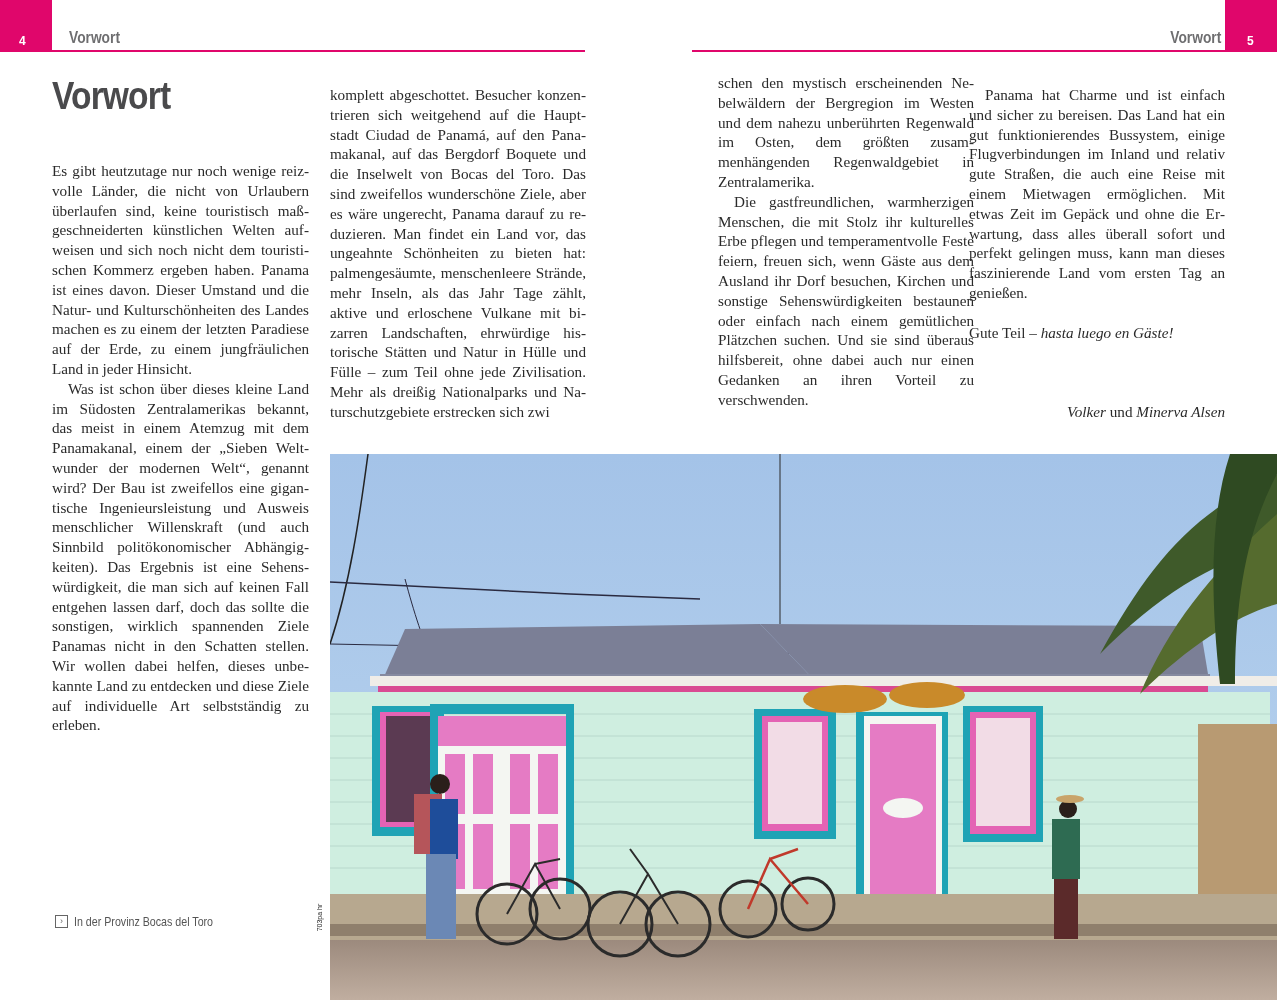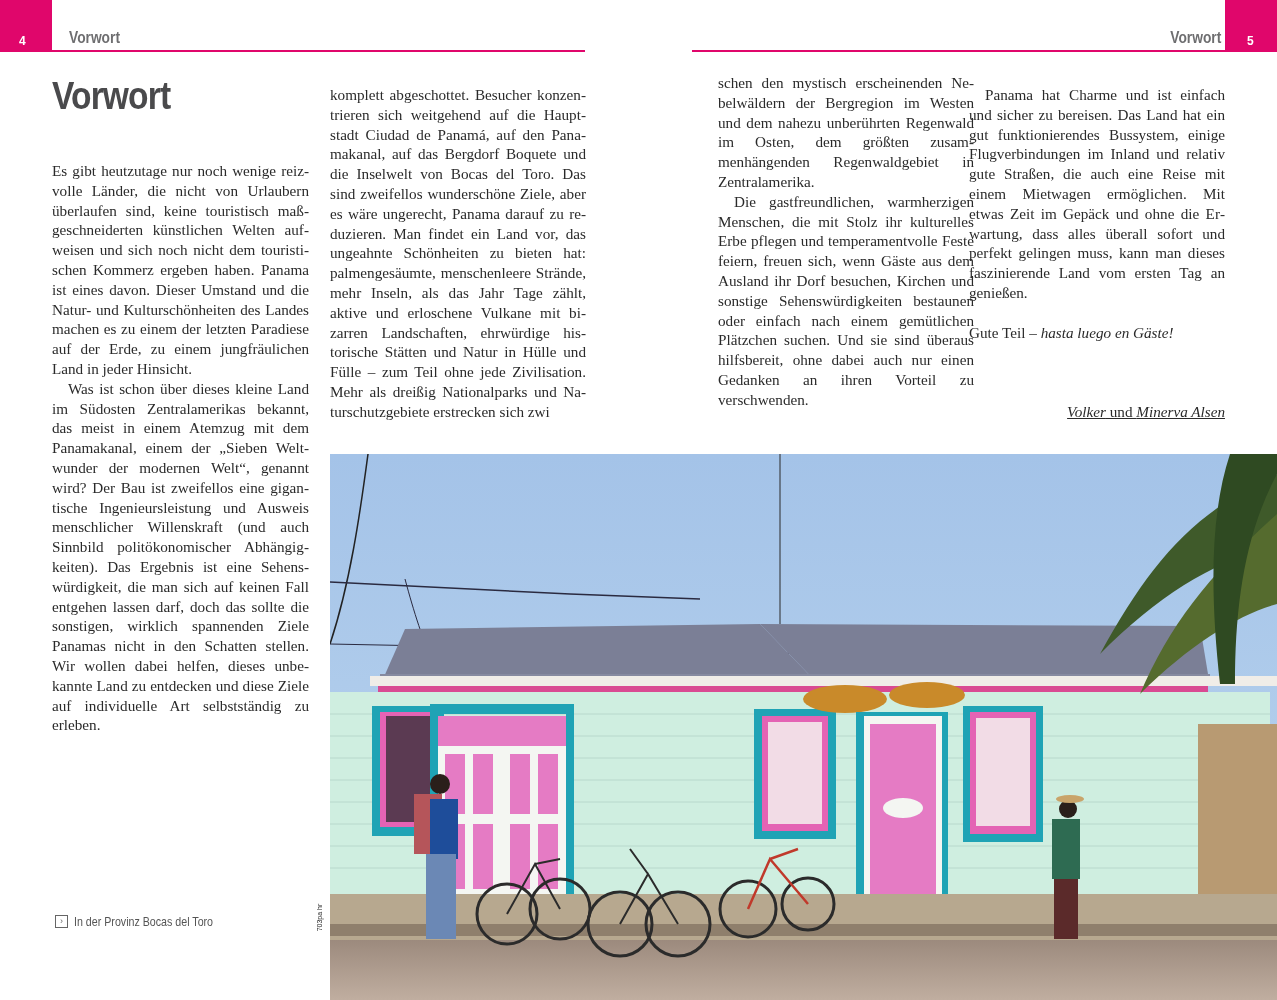--- a/index.html
+++ b/index.html
@@ -26,21 +26,21 @@
   .col { position: absolute; font-size: 15.2px; line-height: 19.8px; text-align: justify; hyphens: manual; }
   .col p { margin: 0; }
   .col p.indent { text-indent: 16px; }
   .col b { font-weight: normal; }
   .col i { font-style: italic; }
   .col-1 { left: 52px; top: 161px; width: 257px; }
   .col-2 { left: 330px; top: 85px; width: 256px; }
   .col-3 { left: 692px; top: 73px; width: 256px; margin-left: 26px; }
   .col-4 { left: 969px; top: 85px; width: 256px; }
   .gap { height: 19.8px; }
-  .sig { text-align: right; text-decoration: underline; }
+  .sig { text-align: right; }
 
   .caption { position: absolute; left: 55px; top: 914px; display: flex; align-items: center; gap: 6px; font-family: "Liberation Sans", "DejaVu Sans", sans-serif; font-size: 13px; color: #555; }
   .caption-text { display: inline-block; transform: scaleX(0.82); transform-origin: left center; white-space: nowrap; }
   .caption-icon { width: 13px; height: 13px; border: 1px solid #666; display: inline-flex; align-items: center; justify-content: center; font-size: 9px; line-height: 1; color: #666; }
 
   .credit { position: absolute; left: 318px; top: 900px; width: 10px; height: 40px; }
   .credit span { position: absolute; left: -12px; top: 14px; transform: rotate(-90deg); font-family: "Liberation Sans", "DejaVu Sans", sans-serif; font-size: 7px; color: #222; white-space: nowrap; }
 
   .photo { position: absolute; left: 330px; top: 454px; width: 947px; height: 546px; overflow: hidden; background: #a9c6e8; }
   .photo svg { display: block; }

